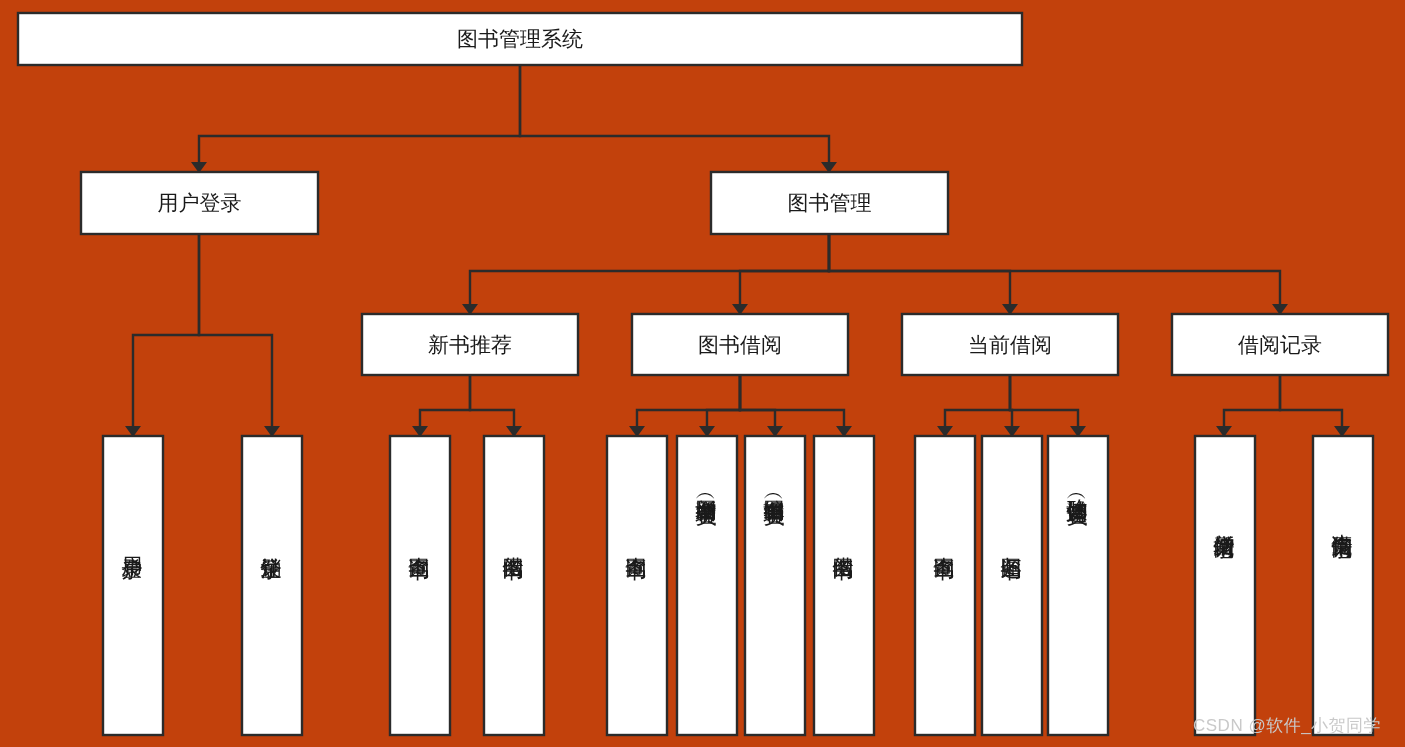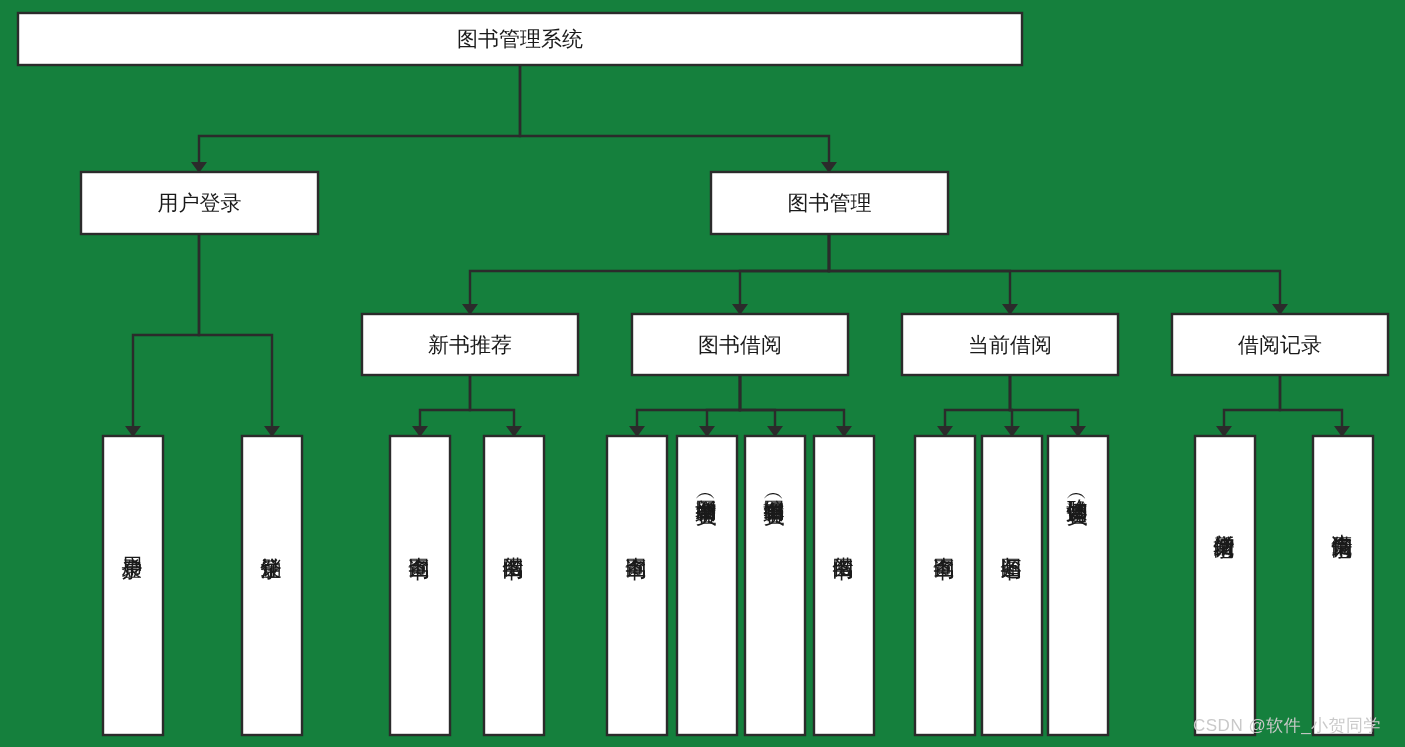--- a/index.html
+++ b/index.html
@@ -8,21 +8,21 @@
     padding: 0;
     background: #ffffff;
   }
   body {
     font-family: "DejaVu Sans", "Liberation Sans", sans-serif;
   }
   #diagram-root {
     position: relative;
     width: 1405px;
     height: 747px;
-    background: #15803d;
+    background: #c2410c;
     overflow: hidden;
   }
   svg.tree-canvas {
     position: absolute;
     left: 0;
     top: 0;
     width: 1405px;
     height: 747px;
   }
   .node-box {

